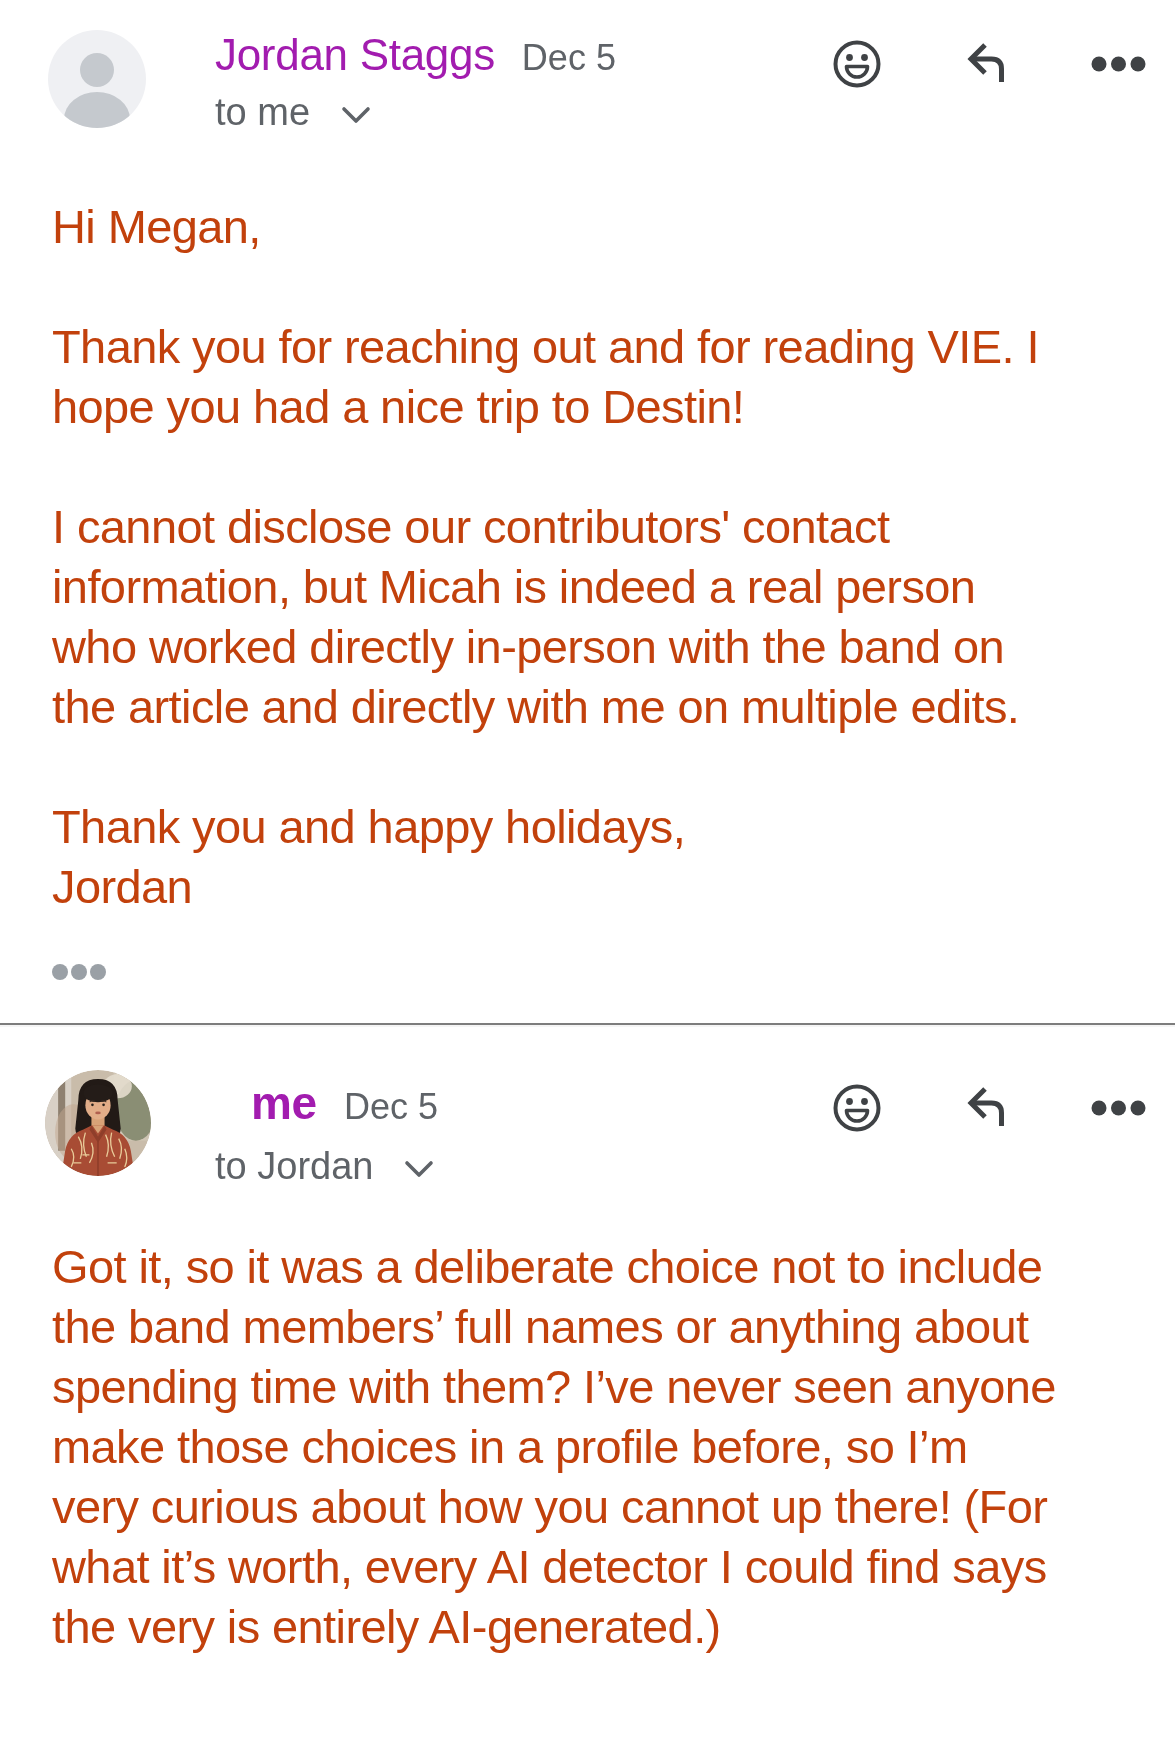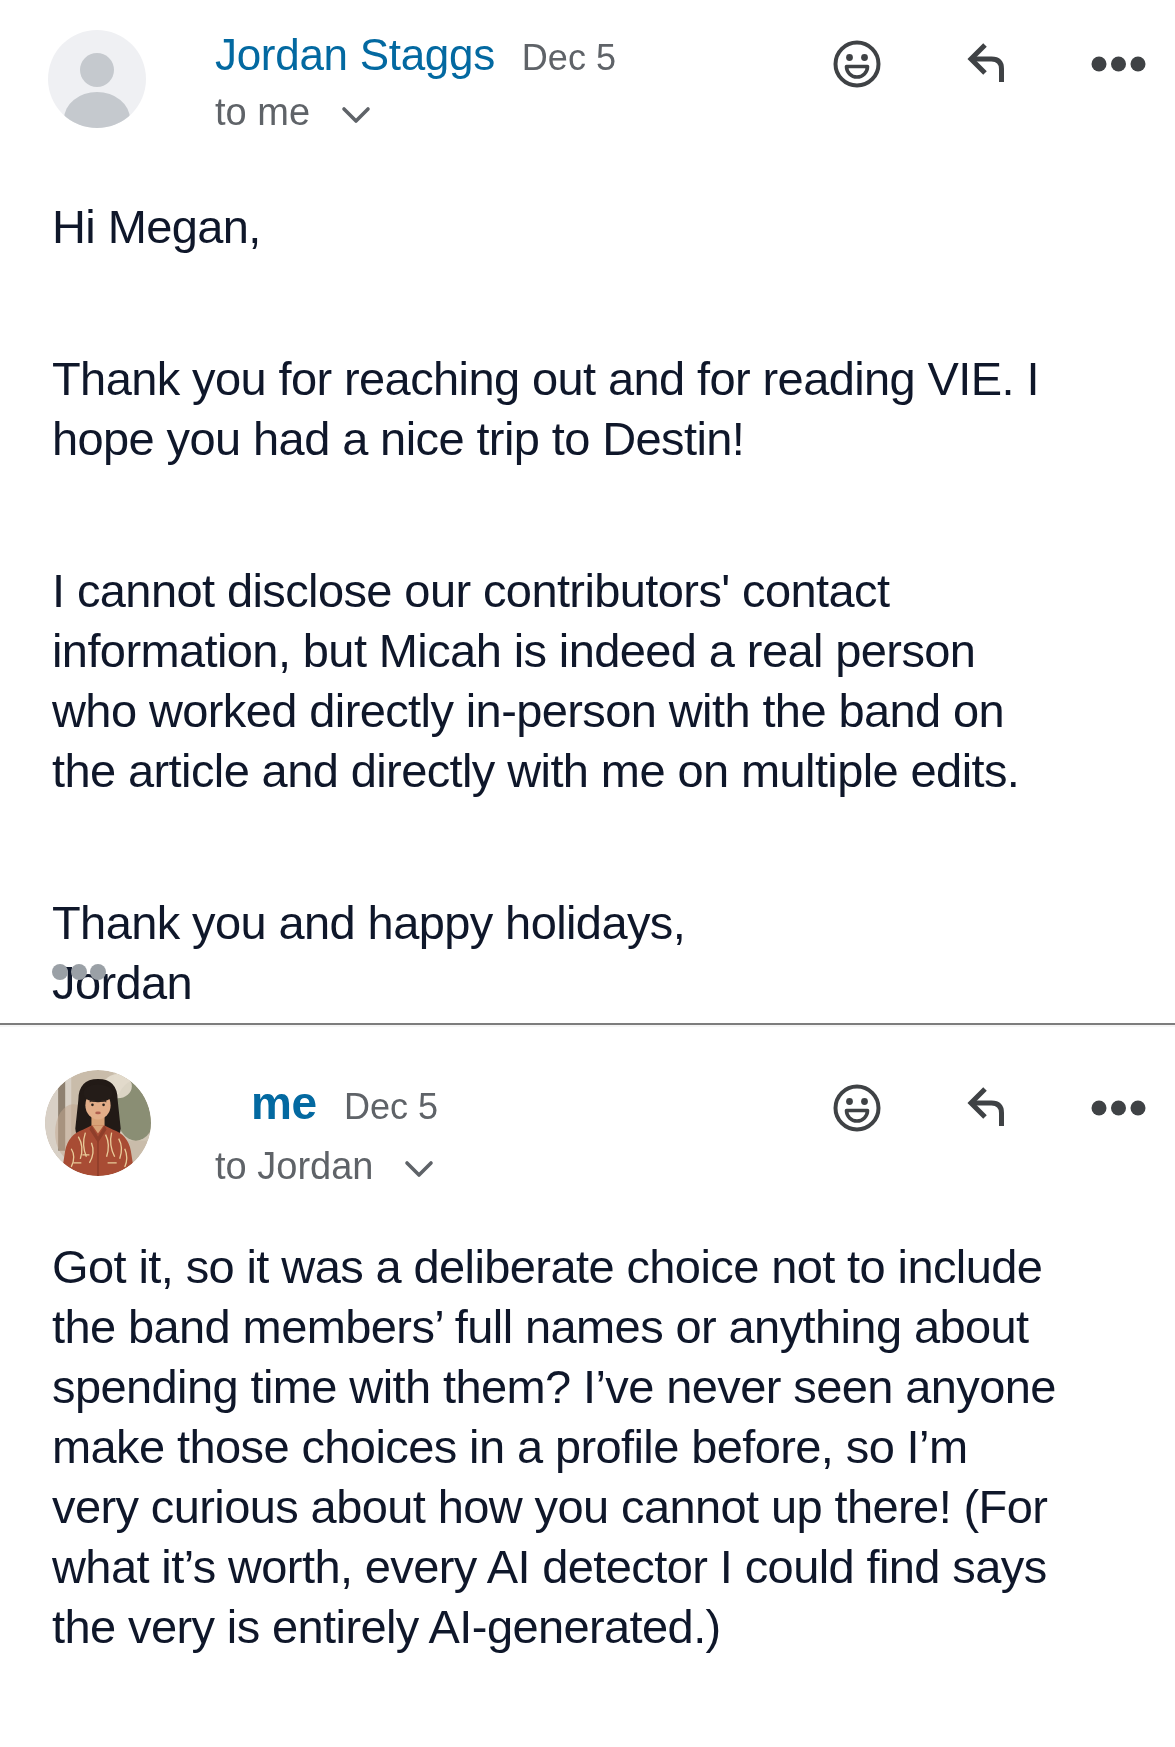--- a/index.html
+++ b/index.html
@@ -16,21 +16,21 @@
     position:absolute;border-radius:50%;overflow:hidden;
   }
   .avatar.a1{left:48px;top:30px;width:98px;height:98px;background:#eff0f3;}
   .avatar.a2{left:45px;top:1070px;width:106px;height:106px;}
   .avatar svg{display:block;width:100%;height:100%;}
   .name-row{
     position:absolute;left:215px;display:flex;align-items:baseline;gap:27px;white-space:nowrap;
   }
   .name-row.m1{top:30px;}
   .name-row.m2{top:1076px;}
-  .sender{font-size:44px;font-weight:500;color:#0369a1;letter-spacing:-0.3px;}
+  .sender{font-size:44px;font-weight:500;color:#a21caf;letter-spacing:-0.3px;}
   .sender.me{font-size:46px;font-weight:600;margin-left:36px;}
   .date{font-size:36px;font-weight:400;color:#5f6368;}
   .rcpt-row{
     position:absolute;left:215px;display:flex;align-items:center;gap:30px;cursor:pointer;white-space:nowrap;
   }
   .rcpt-row.m1{top:88px;height:48px;}
   .rcpt-row.m2{top:1142px;height:48px;}
   .rcpt{font-size:38px;color:#5f6368;}
   .chev{width:32px;height:20px;margin-top:6px;}
   
@@ -39,27 +39,27 @@
   .m1.emoji{left:829px;top:36px;}
   .m1.reply{left:960px;top:36px;}
   .m1.more{left:1090px;top:36px;}
   .m2.emoji{left:829px;top:1080px;}
   .m2.reply{left:960px;top:1080px;}
   .m2.more{left:1090px;top:1080px;}
   .stroke{stroke:#3f4245;fill:none;}
   .fillicon{fill:#3f4245;}
   
   .body{
-    position:absolute;left:52px;width:1100px;color:#0f172a;
+    position:absolute;left:52px;width:1100px;color:#c2410c;
     font-size:47px;letter-spacing:-0.6px;font-weight:400;
   }
   .body.m1{top:197px;}
   .body.m2{top:1237px;}
   .para{margin:0;}
-  .para + .para{margin-top:92px;}
+  .para + .para{margin-top:60px;}
   .line{display:block;line-height:60px;white-space:nowrap;}
   
   .trimmed{
     position:absolute;left:52px;top:962px;display:flex;gap:3px;align-items:center;cursor:pointer;
     height:20px;
   }
   .trimmed i{display:block;width:16px;height:16px;border-radius:50%;background:#9aa0a6;}
   
   .divider{
     position:absolute;left:0;top:1023px;width:1175px;height:2px;background:#7d7d7d;

